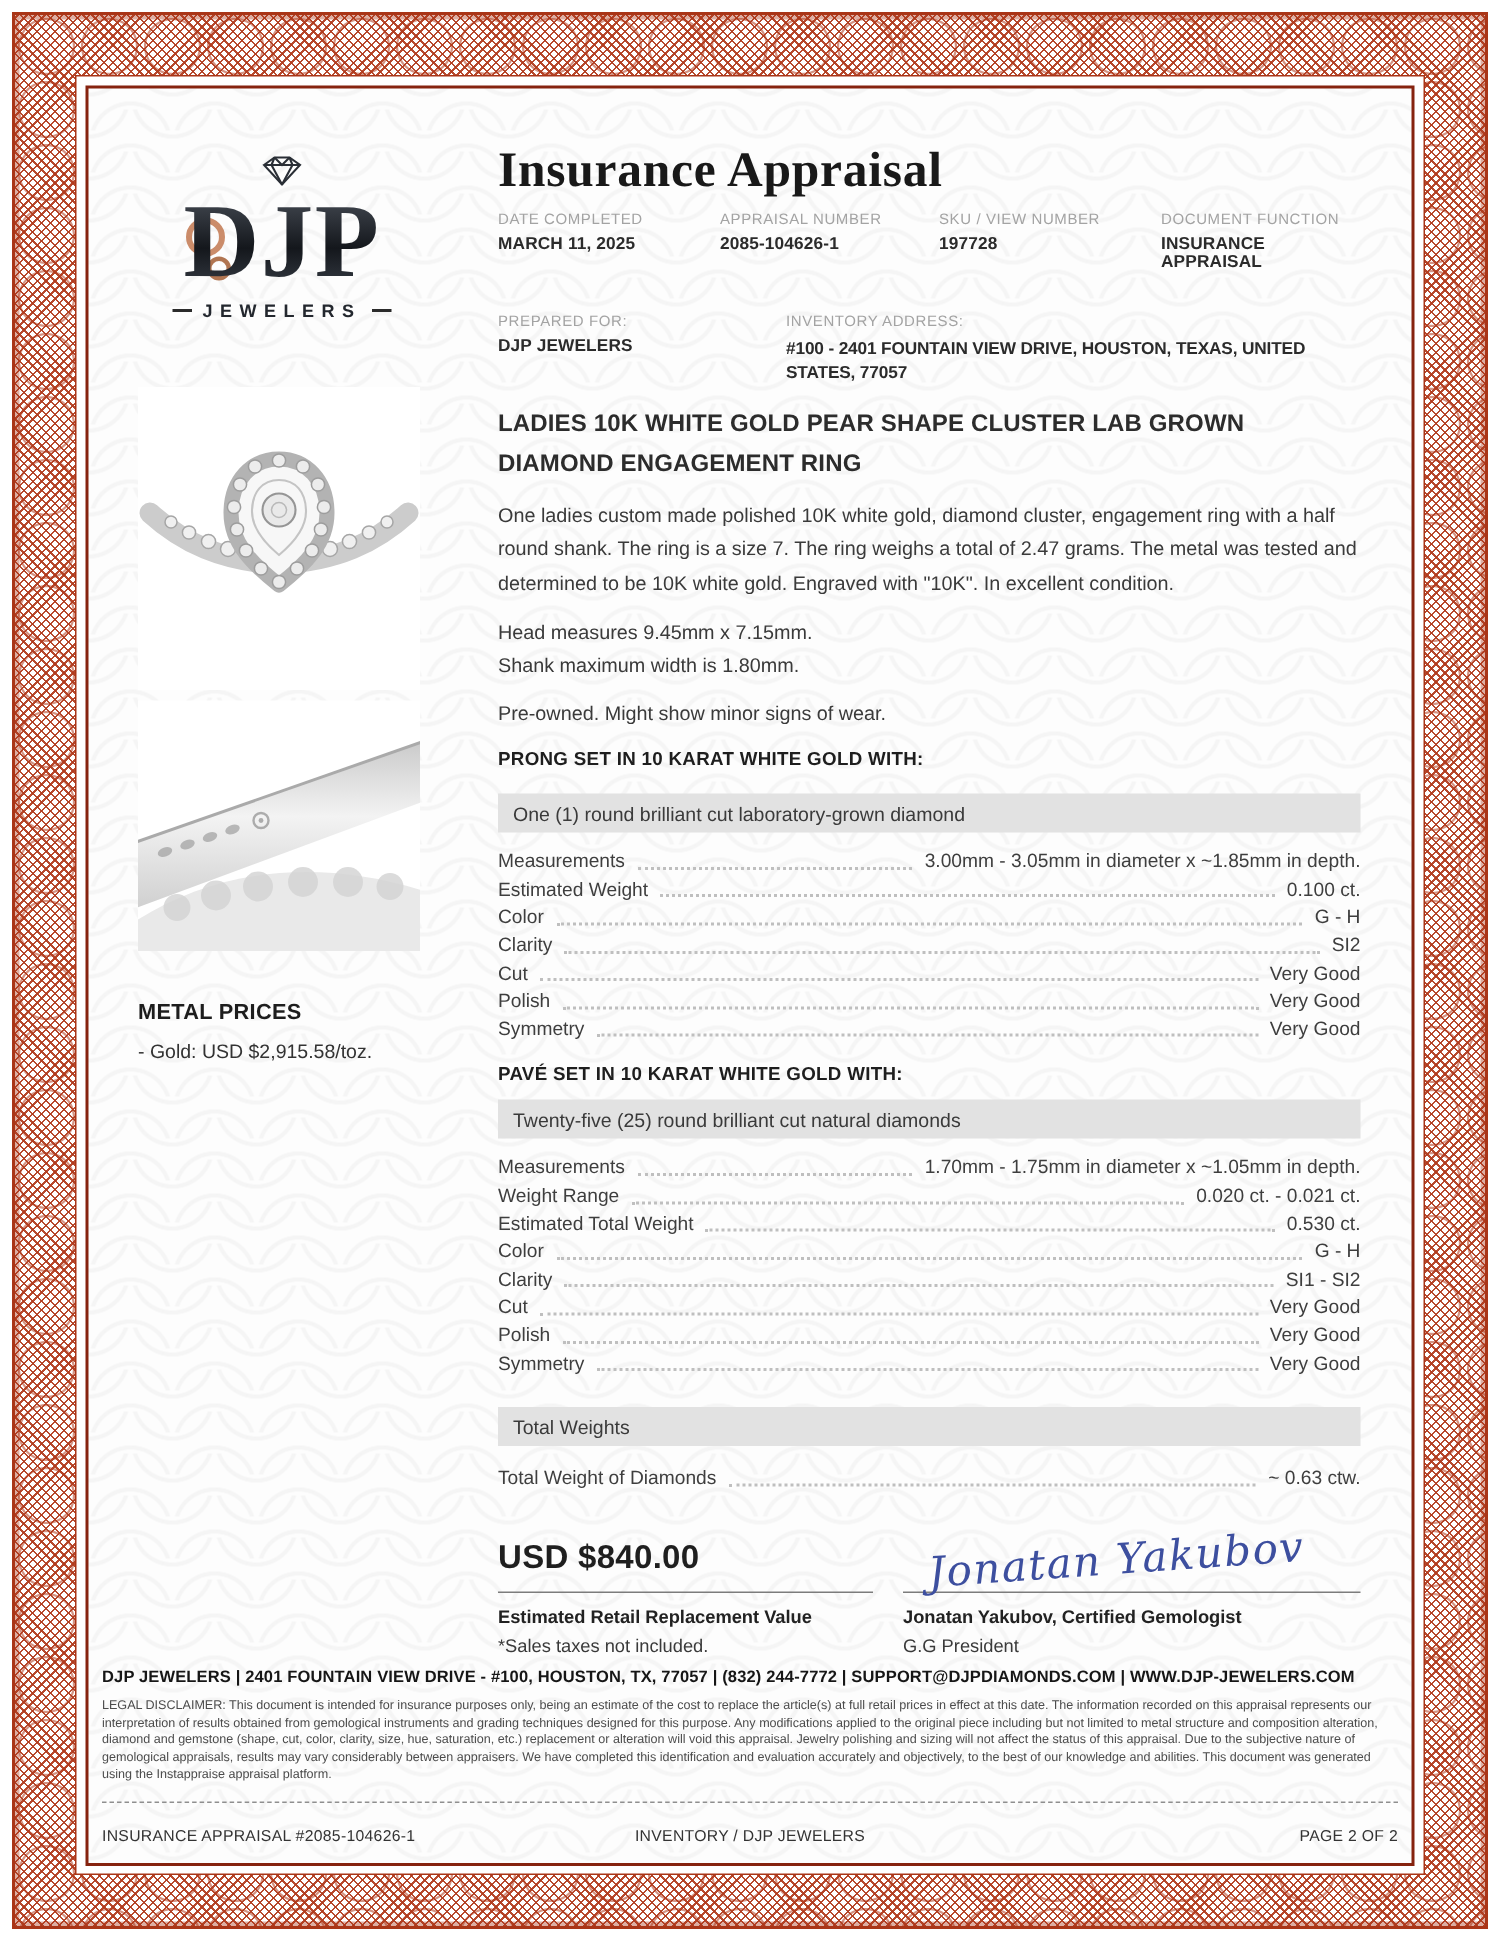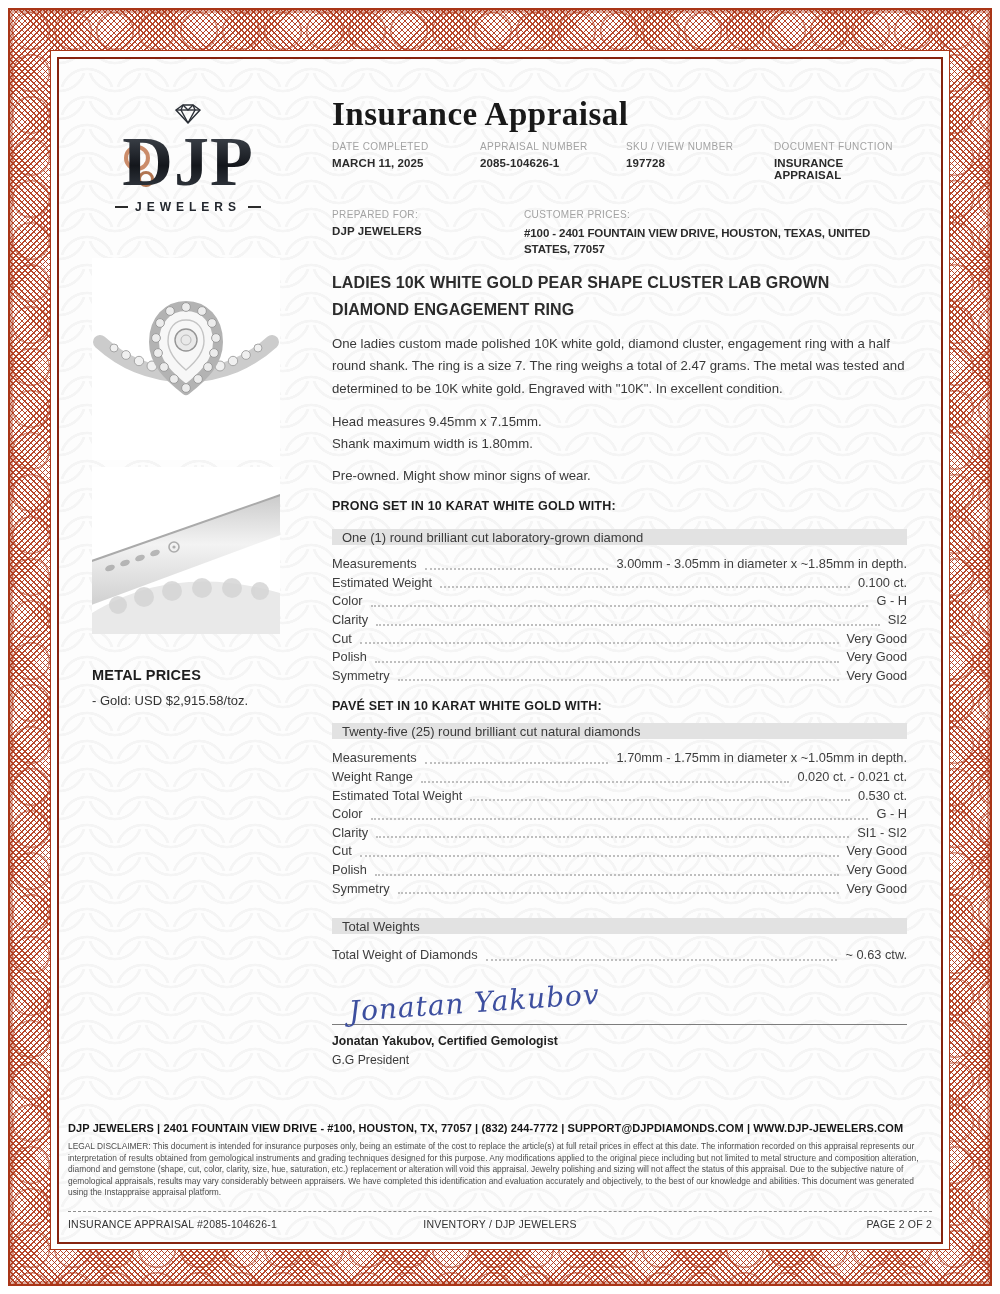--- a/index.html
+++ b/index.html
@@ -60,21 +60,21 @@
   .prepared{display:grid;grid-template-columns:192px auto;margin-top:28px;}
   .addr{line-height:16px;letter-spacing:-.1px;}
 
   .item-title{margin-top:12px;font-size:16px;font-weight:700;line-height:27px;
     color:#2c2c2c;width:545px;letter-spacing:.1px;}
   .desc{margin-top:10px;font-size:13.2px;line-height:22.4px;color:#3a3a3a;}
   .measures{margin-top:11px;font-size:13.2px;line-height:22px;color:#3a3a3a;}
   .preowned{margin-top:13px;font-size:13.2px;color:#3a3a3a;}
 
   .sec-h{margin-top:16px;font-size:12.5px;font-weight:700;color:#1e1e1e;letter-spacing:.2px;}
-  .banner{margin-top:16px;height:16px;background:#e2e2e2;display:flex;align-items:center;
+  .banner{margin-top:16px;height:26px;background:#e2e2e2;display:flex;align-items:center;
     padding:0 10px;font-size:13px;color:#3a3a3a;}
   .tbl{margin-top:10px;}
   .trow{display:flex;align-items:baseline;line-height:18.6px;font-size:12.8px;color:#3e3e3e;}
   .tlabel{white-space:nowrap;}
   .tvalue{white-space:nowrap;}
   .leader{flex:1;border-bottom:2px dotted #bfbfbf;margin:0 8px;align-self:flex-end;
     margin-bottom:4px;min-width:20px;}
   .mt20{margin-top:20px;}
   .mt14{margin-top:14px;}
   .mt12{margin-top:12px;}
@@ -88,21 +88,21 @@
     color:#3d4f9f;transform:rotate(-4deg);transform-origin:left bottom;
     margin:0 0 -4px 18px;letter-spacing:1px;}
   .rule{border-top:1px solid #7c7c7c;}
   .vlabel{margin-top:9px;font-size:12.2px;font-weight:700;color:#222;}
   .vnote{margin-top:5px;font-size:12.2px;color:#3a3a3a;}
 
   
   .footer{position:absolute;left:9px;right:9px;bottom:12px;}
   .contact{font-size:11px;font-weight:700;color:#161616;letter-spacing:.1px;}
   .disclaimer{margin-top:7px;font-size:8.4px;line-height:11.6px;color:#4c4c4c;}
-  .botbar{margin-top:12px;border-top:1px dashed #8f8f8f;padding-top:6px;
+  .botbar{margin-top:12px;border-top:1px dashed #8f8f8f;padding-top:16px;
     display:flex;font-size:10.5px;color:#333;letter-spacing:.2px;}
   .botbar span{flex:1;}
   .bot-c{text-align:center;}
   .bot-r{text-align:right;}
 </style>
 </head>
 <body>
 
 <div class="page">
   <div class="band"></div>
@@ -227,21 +227,21 @@
           <div class="mvalue">INSURANCE APPRAISAL</div>
         </div>
       </div>
 
       <div class="prepared">
         <div>
           <div class="mlabel">PREPARED FOR:</div>
           <div class="mvalue">DJP JEWELERS</div>
         </div>
         <div>
-          <div class="mlabel">CUSTOMER PRICES:</div>
+          <div class="mlabel">INVENTORY ADDRESS:</div>
           <div class="mvalue addr">#100 - 2401 FOUNTAIN VIEW DRIVE, HOUSTON, TEXAS, UNITED STATES, 77057</div>
         </div>
       </div>
 
       <div class="item-title">LADIES 10K WHITE GOLD PEAR SHAPE CLUSTER LAB GROWN DIAMOND ENGAGEMENT RING</div>
       <div class="desc">One ladies custom made polished 10K white gold, diamond cluster, engagement ring with a half round shank. The ring is a size 7. The ring weighs a total of 2.47 grams. The metal was tested and determined to be 10K white gold. Engraved with "10K". In excellent condition.</div>
       <div class="measures">
         <div>Head measures 9.45mm x 7.15mm.</div>
         <div>Shank maximum width is 1.80mm.</div>
       </div>
@@ -335,20 +335,26 @@
       <div class="banner mt20">Total Weights</div>
       <div class="tbl mt12">
         <div class="trow">
             <span class="tlabel">Total Weight of Diamonds</span>
             <span class="leader"></span>
             <span class="tvalue">~ 0.63 ctw.</span>
           </div>
       </div>
 
       <div class="valuation">
+        <div class="vleft">
+          <div class="price">USD $840.00</div>
+          <div class="rule"></div>
+          <div class="vlabel">Estimated Retail Replacement Value</div>
+          <div class="vnote">*Sales taxes not included.</div>
+        </div>
         <div class="vright">
           <div class="sigscript">Jonatan Yakubov</div>
           <div class="rule"></div>
           <div class="vlabel">Jonatan Yakubov, Certified Gemologist</div>
           <div class="vnote">G.G President</div>
         </div>
       </div>
     </div>
 
     <div class="footer">

